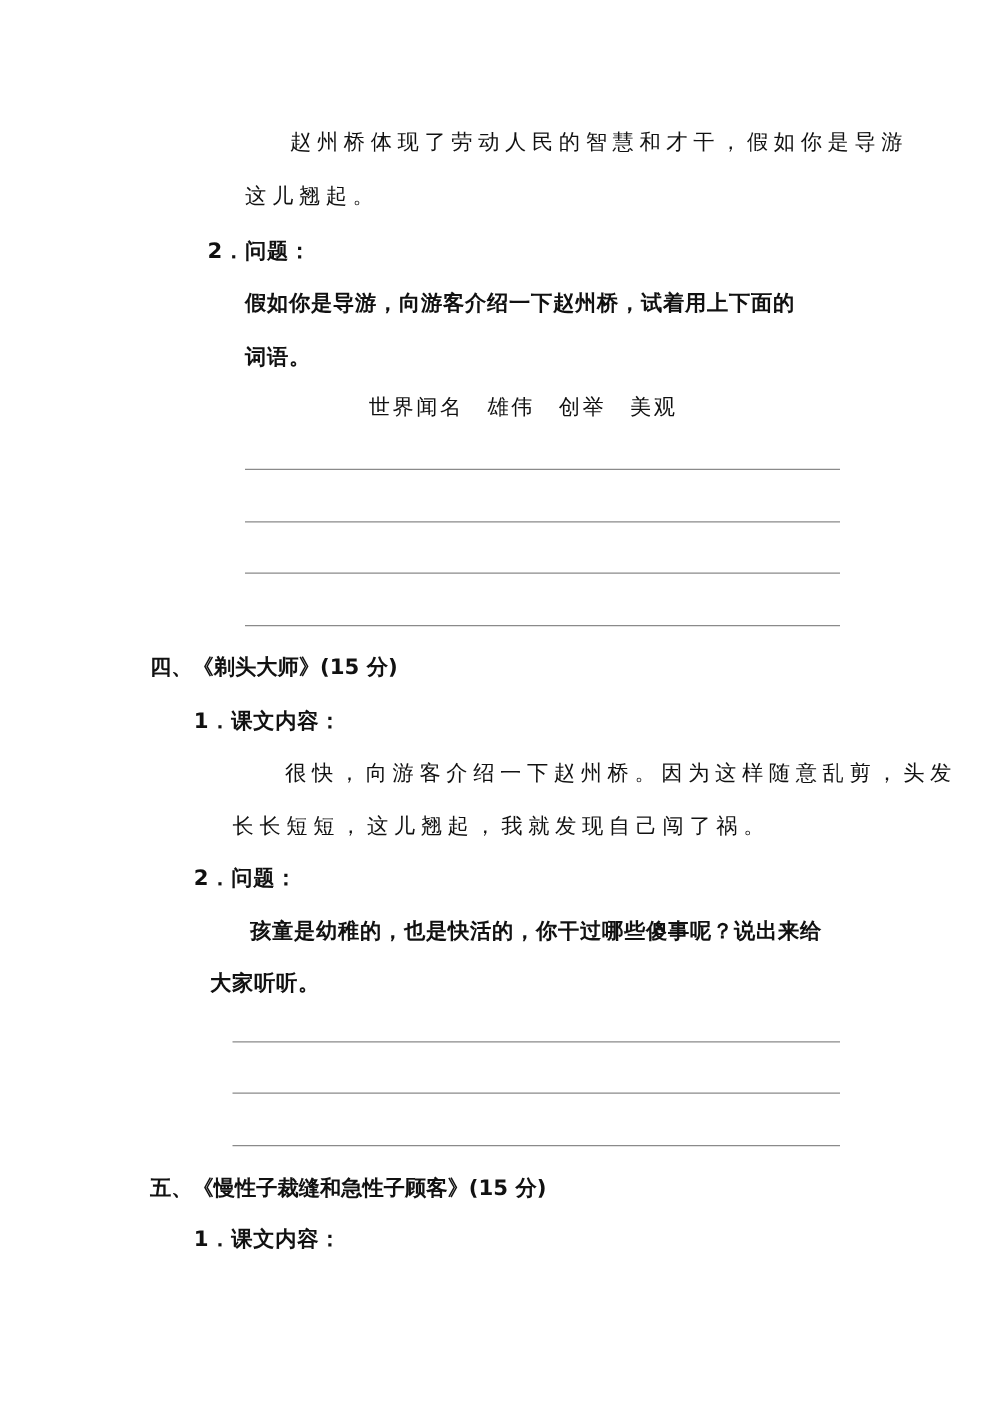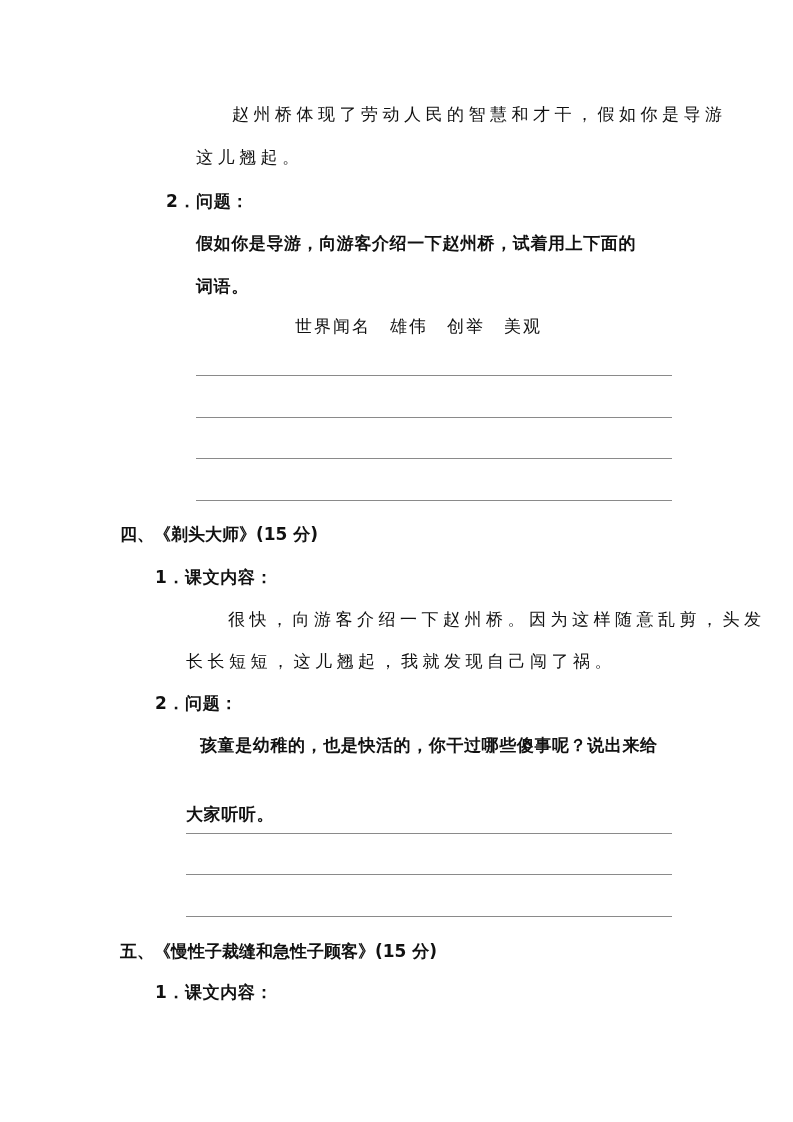--- a/index.html
+++ b/index.html
@@ -33,21 +33,21 @@
   <div class="line" style="left:196px; top:500px; width:476px;"></div>
 </div>
 
 <div>
   <div class="t head" style="left:120px; top:524px;">四、《剃头大师》(15 分)</div>
   <div class="t song" style="left:155px; top:567px;">1．课文内容：</div>
   <div class="t kai" style="left:228px; top:609px;">很快，向游客介绍一下赵州桥。因为这样随意乱剪，头发</div>
   <div class="t kai" style="left:186px; top:651px;">长长短短，这儿翘起，我就发现自己闯了祸。</div>
   <div class="t song" style="left:155px; top:693px;">2．问题：</div>
   <div class="t song" style="left:176px; top:735px;margin-left:24px;">孩童是幼稚的，也是快活的，你干过哪些傻事呢？说出来给</div>
-  <div class="t song" style="left:186px; top:777px;margin-top:27px;">大家听听。</div>
+  <div class="t song" style="left:168px; top:777px;">大家听听。</div>
 </div>
 
 <div>
   <div class="line" style="left:186px; top:833px; width:486px;"></div>
   <div class="line" style="left:186px; top:874px; width:486px;"></div>
   <div class="line" style="left:186px; top:916px; width:486px;"></div>
 </div>
 
 <div>
   <div class="t head" style="left:120px; top:941px;">五、《慢性子裁缝和急性子顾客》(15 分)</div>

